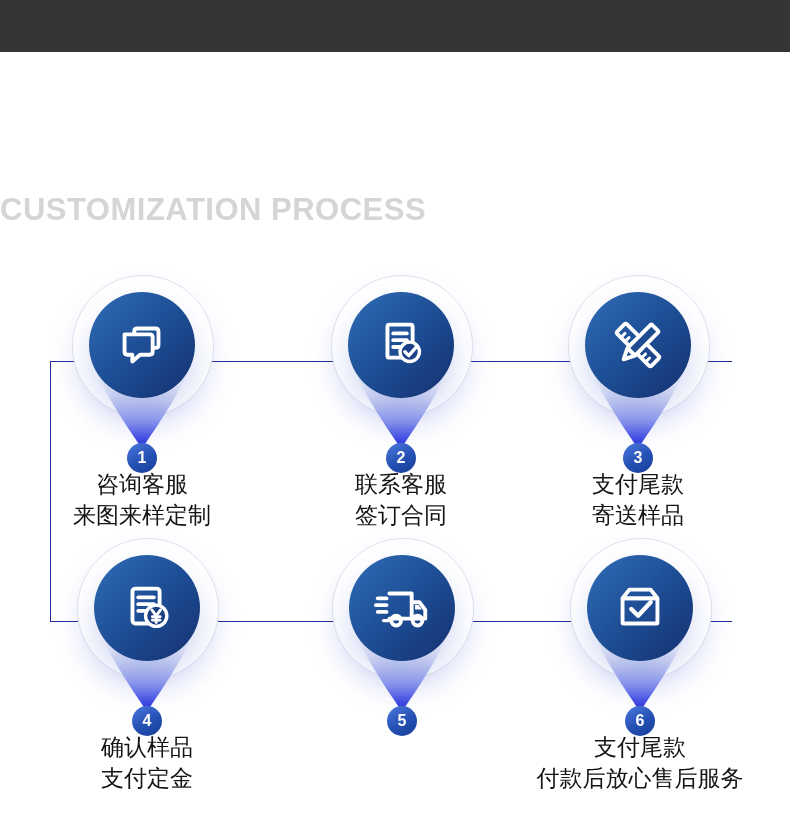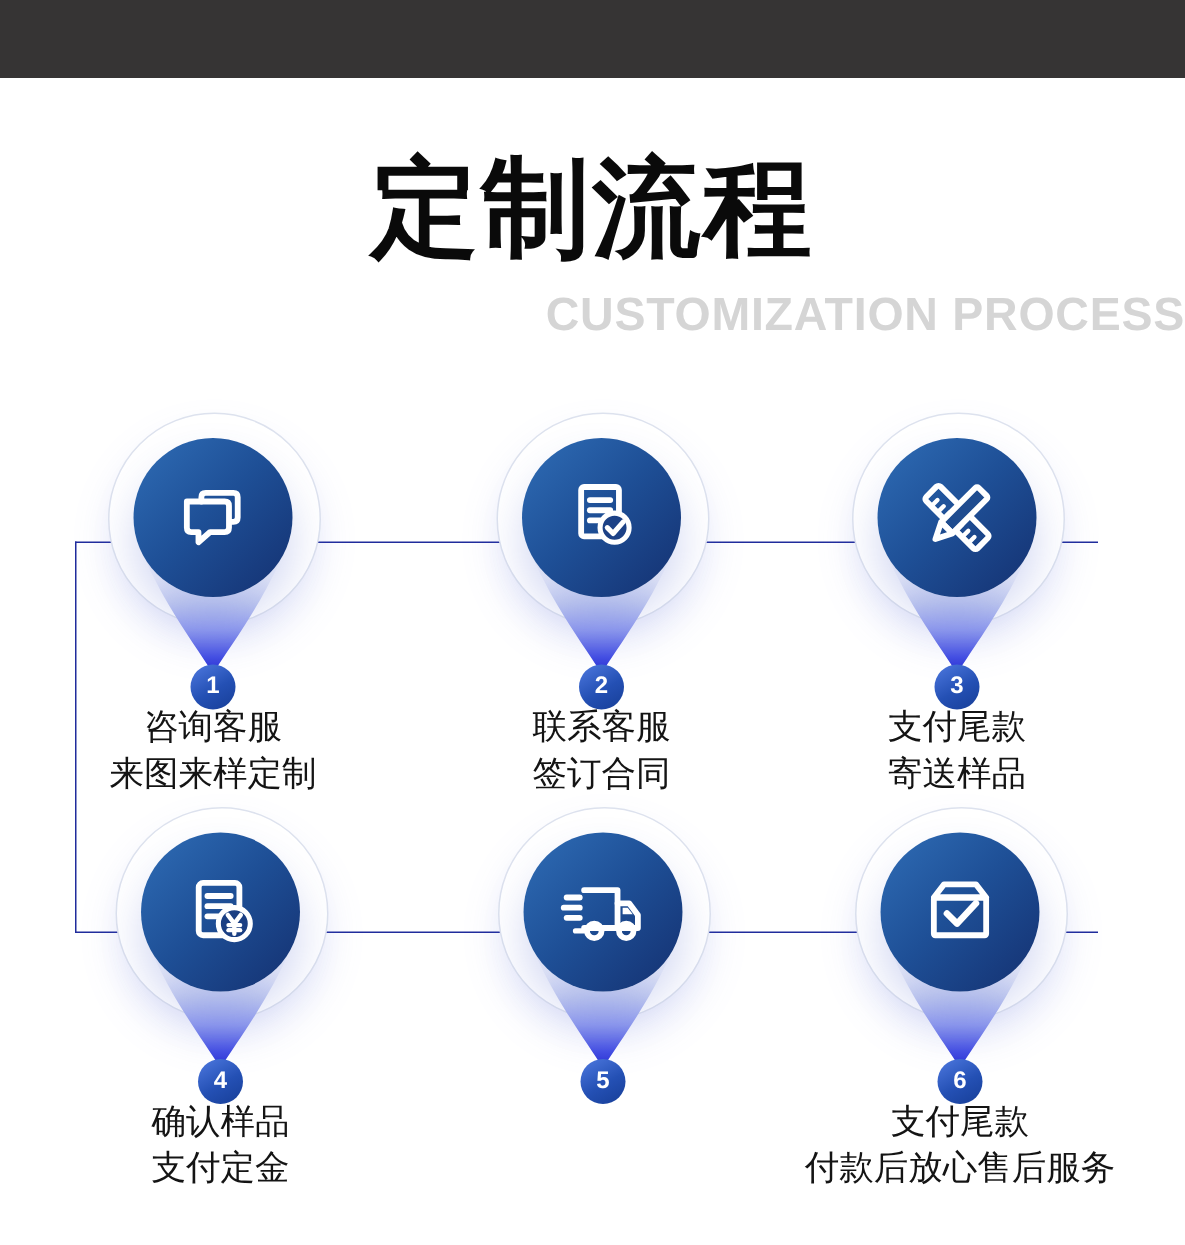--- a/index.html
+++ b/index.html
@@ -8,21 +8,21 @@
     font-family:"Liberation Sans","DejaVu Sans",sans-serif;
     overflow:hidden;
   }
   .canvas{position:absolute;inset:0;}
   .top-bar{position:absolute;left:0;top:0;width:790px;height:52px;background:#363434;}
   .page-title{
     position:absolute;left:0;top:102px;width:790px;text-align:center;
     font-size:72px;font-weight:900;color:#0a0a0a;letter-spacing:2px;line-height:1.05;
   }
   .page-subtitle{
-    position:absolute;left:0;top:192px;width:790px;text-align:right;
+    position:absolute;left:0;top:192px;width:790px;text-align:left;
     font-size:31px;font-weight:700;color:#d5d5d5;letter-spacing:0.5px;
   }
   .flow-line{position:absolute;background:#202c9c;z-index:1;}
   .flow-line.h1{left:50px;top:361px;width:682px;height:1px;}
   .flow-line.v {left:50px;top:361px;width:1px;height:261px;}
   .flow-line.h2{left:50px;top:621px;width:682px;height:1px;}
   .node{position:absolute;width:0;height:0;z-index:2;}
   .halo{
     position:absolute;left:-70px;top:-70px;width:140px;height:140px;border-radius:50%;
     background:#ffffff;border:1px solid #dde2ee;
@@ -61,21 +61,20 @@
       <stop offset="90%" stop-color="#4550e2"></stop>
       <stop offset="100%" stop-color="#252bd3"></stop>
     </linearGradient>
   </defs>
 </svg>
 
 <div class="canvas">
 
   <div class="top-bar"></div>
 
-  <div class="page-title">定制流程</div>
   <div class="page-subtitle">CUSTOMIZATION PROCESS</div>
 
   <div class="flow-line h1"></div>
   <div class="flow-line v"></div>
   <div class="flow-line h2"></div>
 
   <div class="node" style="left:142px;top:345px;">
     <div class="halo"></div>
     <svg class="tail" viewBox="0 0 118 112">
       <path d="M2,0 C14,48 44,86 59,110 C74,86 104,48 116,0 Z" fill="url(#tailGrad)"></path>

